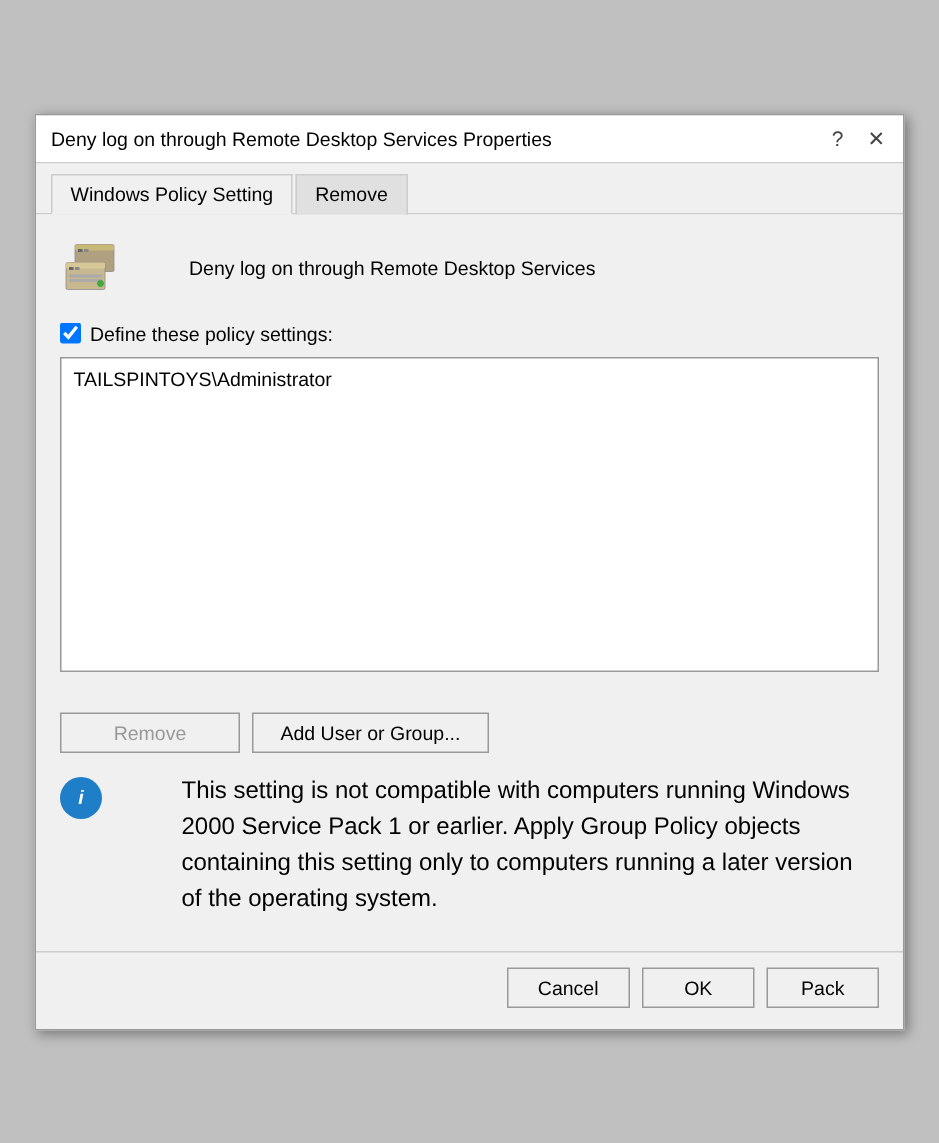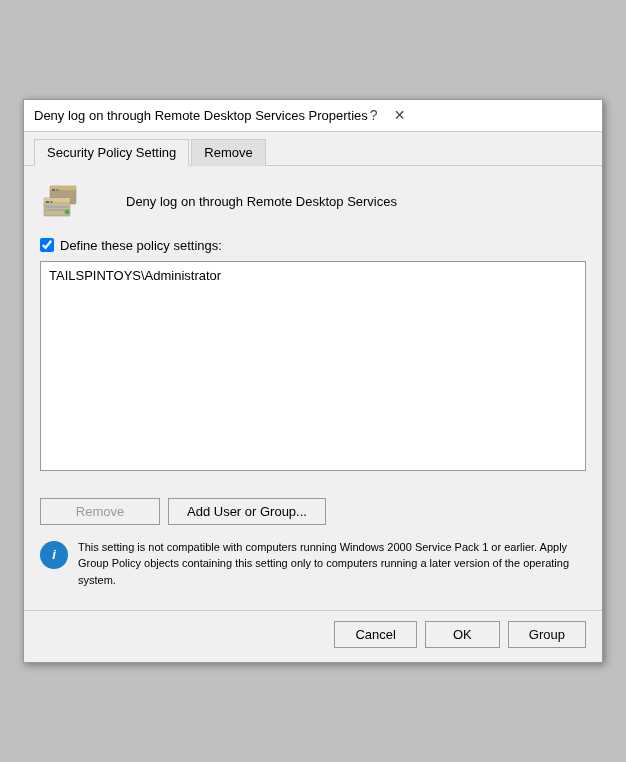--- a/index.html
+++ b/index.html
@@ -25,21 +25,21 @@
       border: 1px solid #999;
       box-shadow: 2px 2px 8px rgba(0,0,0,0.4);
     }
 
     .title-bar {
       background: #fff;
       border-bottom: 1px solid #ccc;
       padding: 8px 10px;
       display: flex;
       align-items: center;
-      justify-content: flex-start;
+      justify-content: space-between;
     }
 
     .title-bar-left {
       display: flex;
       align-items: center;
       gap: 8px;
     }
 
     .title-text {
       font-size: 13px;
@@ -191,23 +191,24 @@
       justify-content: center;
       font-size: 16px;
       font-weight: bold;
       font-style: italic;
       font-family: Georgia, serif;
       flex-shrink: 0;
       margin-top: 2px;
     }
 
     .info-text {
-      font-size: 11px;
+      font-size: 16px;
       color: #000;
       line-height: 1.5;
+      margin-left: 43px;
     }
 
     .dialog-footer {
       padding: 10px 16px 14px 16px;
       display: flex;
       justify-content: flex-end;
       gap: 8px;
       background: #f0f0f0;
       border-top: 1px solid #ccc;
     }
@@ -232,21 +233,21 @@
       <span class="title-text">Deny log on through Remote Desktop Services Properties</span>
     </div>
     <div class="title-bar-controls">
       <button class="title-btn">?</button>
       <button class="title-btn">✕</button>
     </div>
   </div>
 
   <div class="tab-bar">
     <div class="tab active">
-      <span>Security Policy Setting</span>
+      <span>Windows Policy Setting</span>
     </div>
     <div class="tab">
       <span>Remove</span>
     </div>
   </div>
 
   <div class="dialog-content">
 
     <div class="policy-header">
 
@@ -286,15 +287,15 @@
       <div class="info-icon">
         <span>i</span>
       </div>
       <span class="info-text">This setting is not compatible with computers running Windows 2000 Service Pack 1 or earlier.  Apply Group Policy objects containing this setting only to computers running a later version of the operating system.</span>
     </div>
   </div>
 
   <div class="dialog-footer">
     <button class="footer-btn">Cancel</button>
     <button class="footer-btn">OK</button>
-    <button class="footer-btn">Group</button>
+    <button class="footer-btn">Pack</button>
   </div>
 </div>
 
 </body></html>

